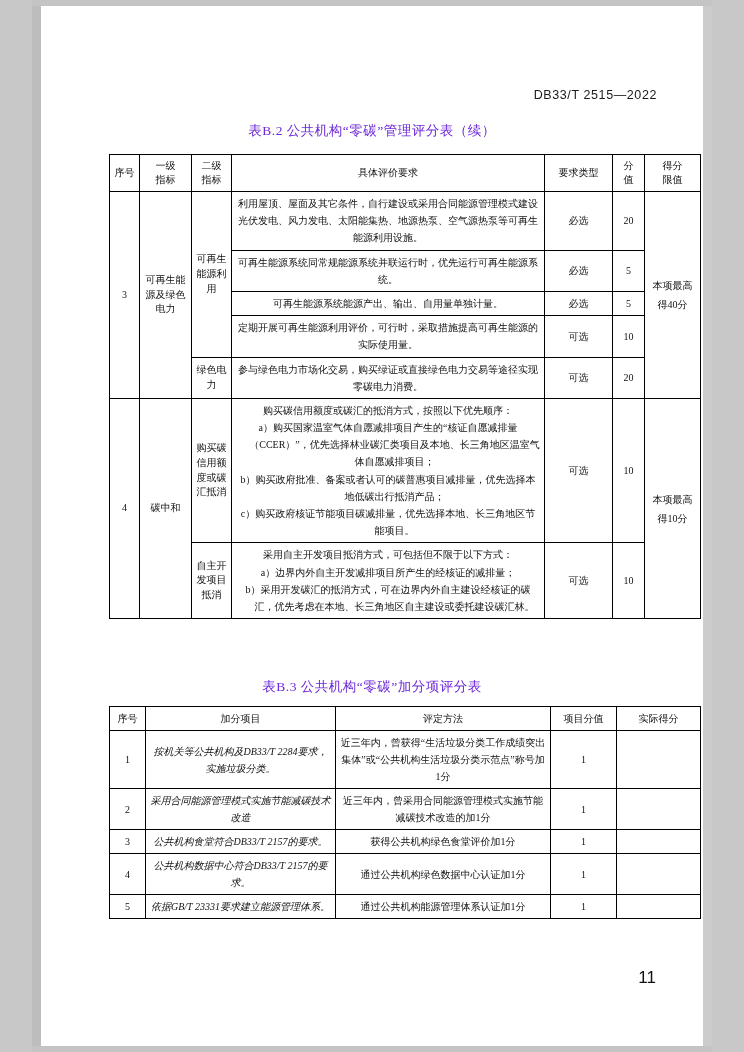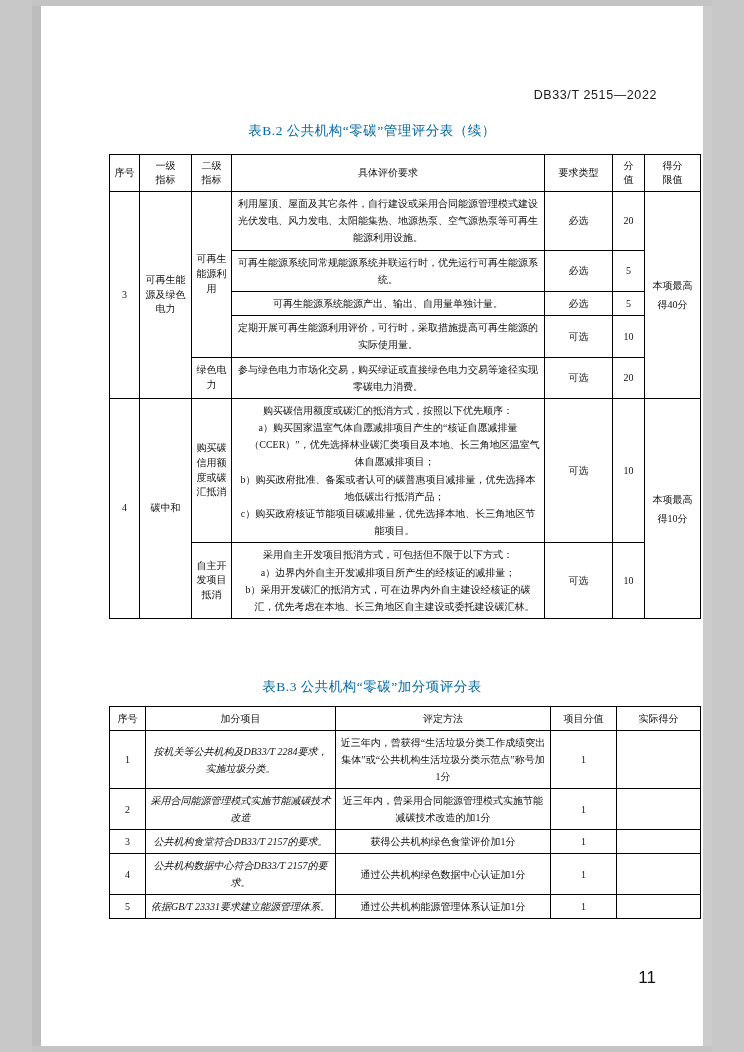--- a/index.html
+++ b/index.html
@@ -57,21 +57,21 @@
     font-family: "Liberation Sans", sans-serif;
     font-size: 12.5px;
     letter-spacing: 0.6px;
     color: #1a1a1a;
   }
 
   .table-title {
     text-align: center;
     font-size: 13.5px;
     letter-spacing: 0.5px;
-    color: #0369a1;
+    color: #6d28d9;
   }
   .title-b2 {
     position: absolute;
     top: 116px;
     left: 0; right: 0;
   }
   .title-b3 {
     position: absolute;
     top: 672px;
     left: 0; right: 0;

